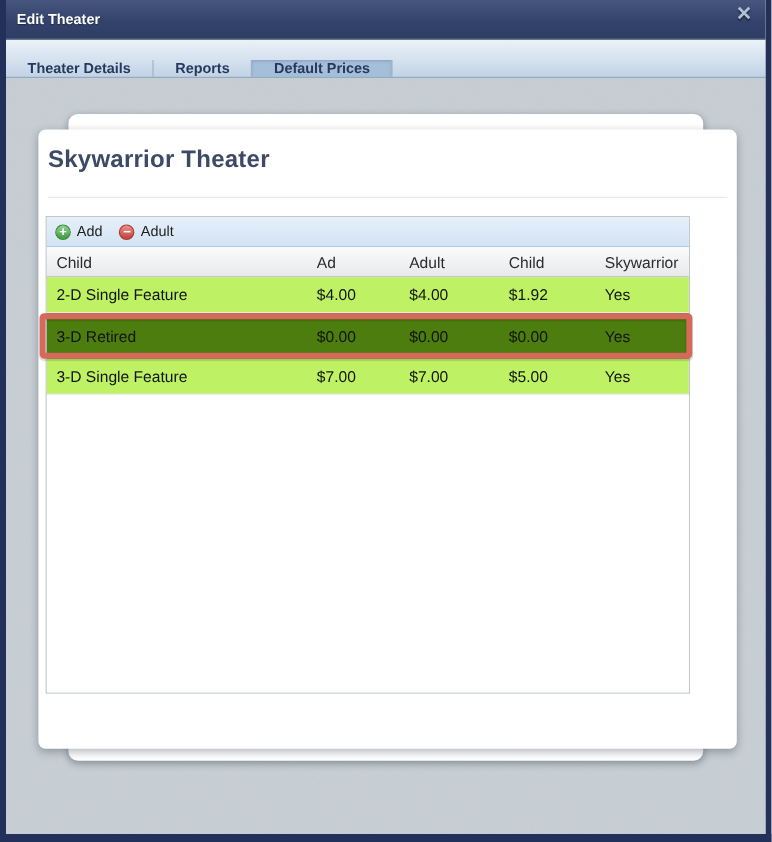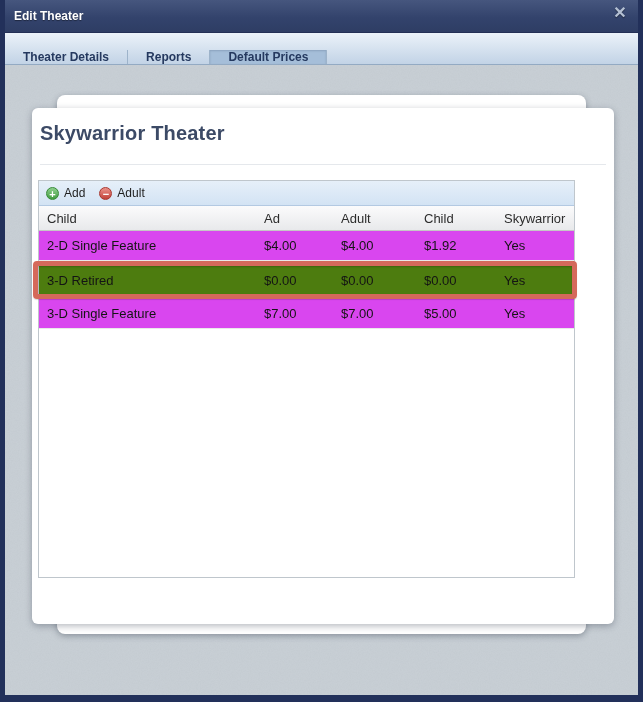--- a/index.html
+++ b/index.html
@@ -68,21 +68,21 @@
   .icon-remove { background:linear-gradient(#eb9189,#c2423a); border:1px solid #a8372f; }
   .grid-row {
     display:grid; grid-template-columns:225px 77px 83px 80px 1fr;
     align-items:center; font-size:13px;
   }
   .grid-row > :first-child { padding-left:8px; }
   .thead {
     height:25px; flex:0 0 25px; background:linear-gradient(#fbfbfc,#e8e9eb);
     border-bottom:1px solid #c6c6c6; color:#2c2c2c;
   }
-  .trow { height:30px; flex:0 0 30px; color:#141414; border-bottom:1px solid #e9e9e9; background:#d946ef; }
+  .trow { height:30px; flex:0 0 30px; color:#141414; border-bottom:1px solid #e9e9e9; background:#bef264; }
   .trow.hl {
     height:38px; flex:0 0 38px; background:#4d7c0f; position:relative; border-bottom:none;
   }
   .hl-frame {
     position:absolute; top:0; bottom:0; left:-6px; right:-3px;
     border:5px solid #d5695b; border-radius:4px; pointer-events:none;
     box-shadow:inset 0 1px 2px rgba(0,0,0,.2), 0 1px 1px rgba(0,0,0,.15);
   }
   .tfill { flex:1 1 auto; background:#ffffff; }
   .footer-note {

